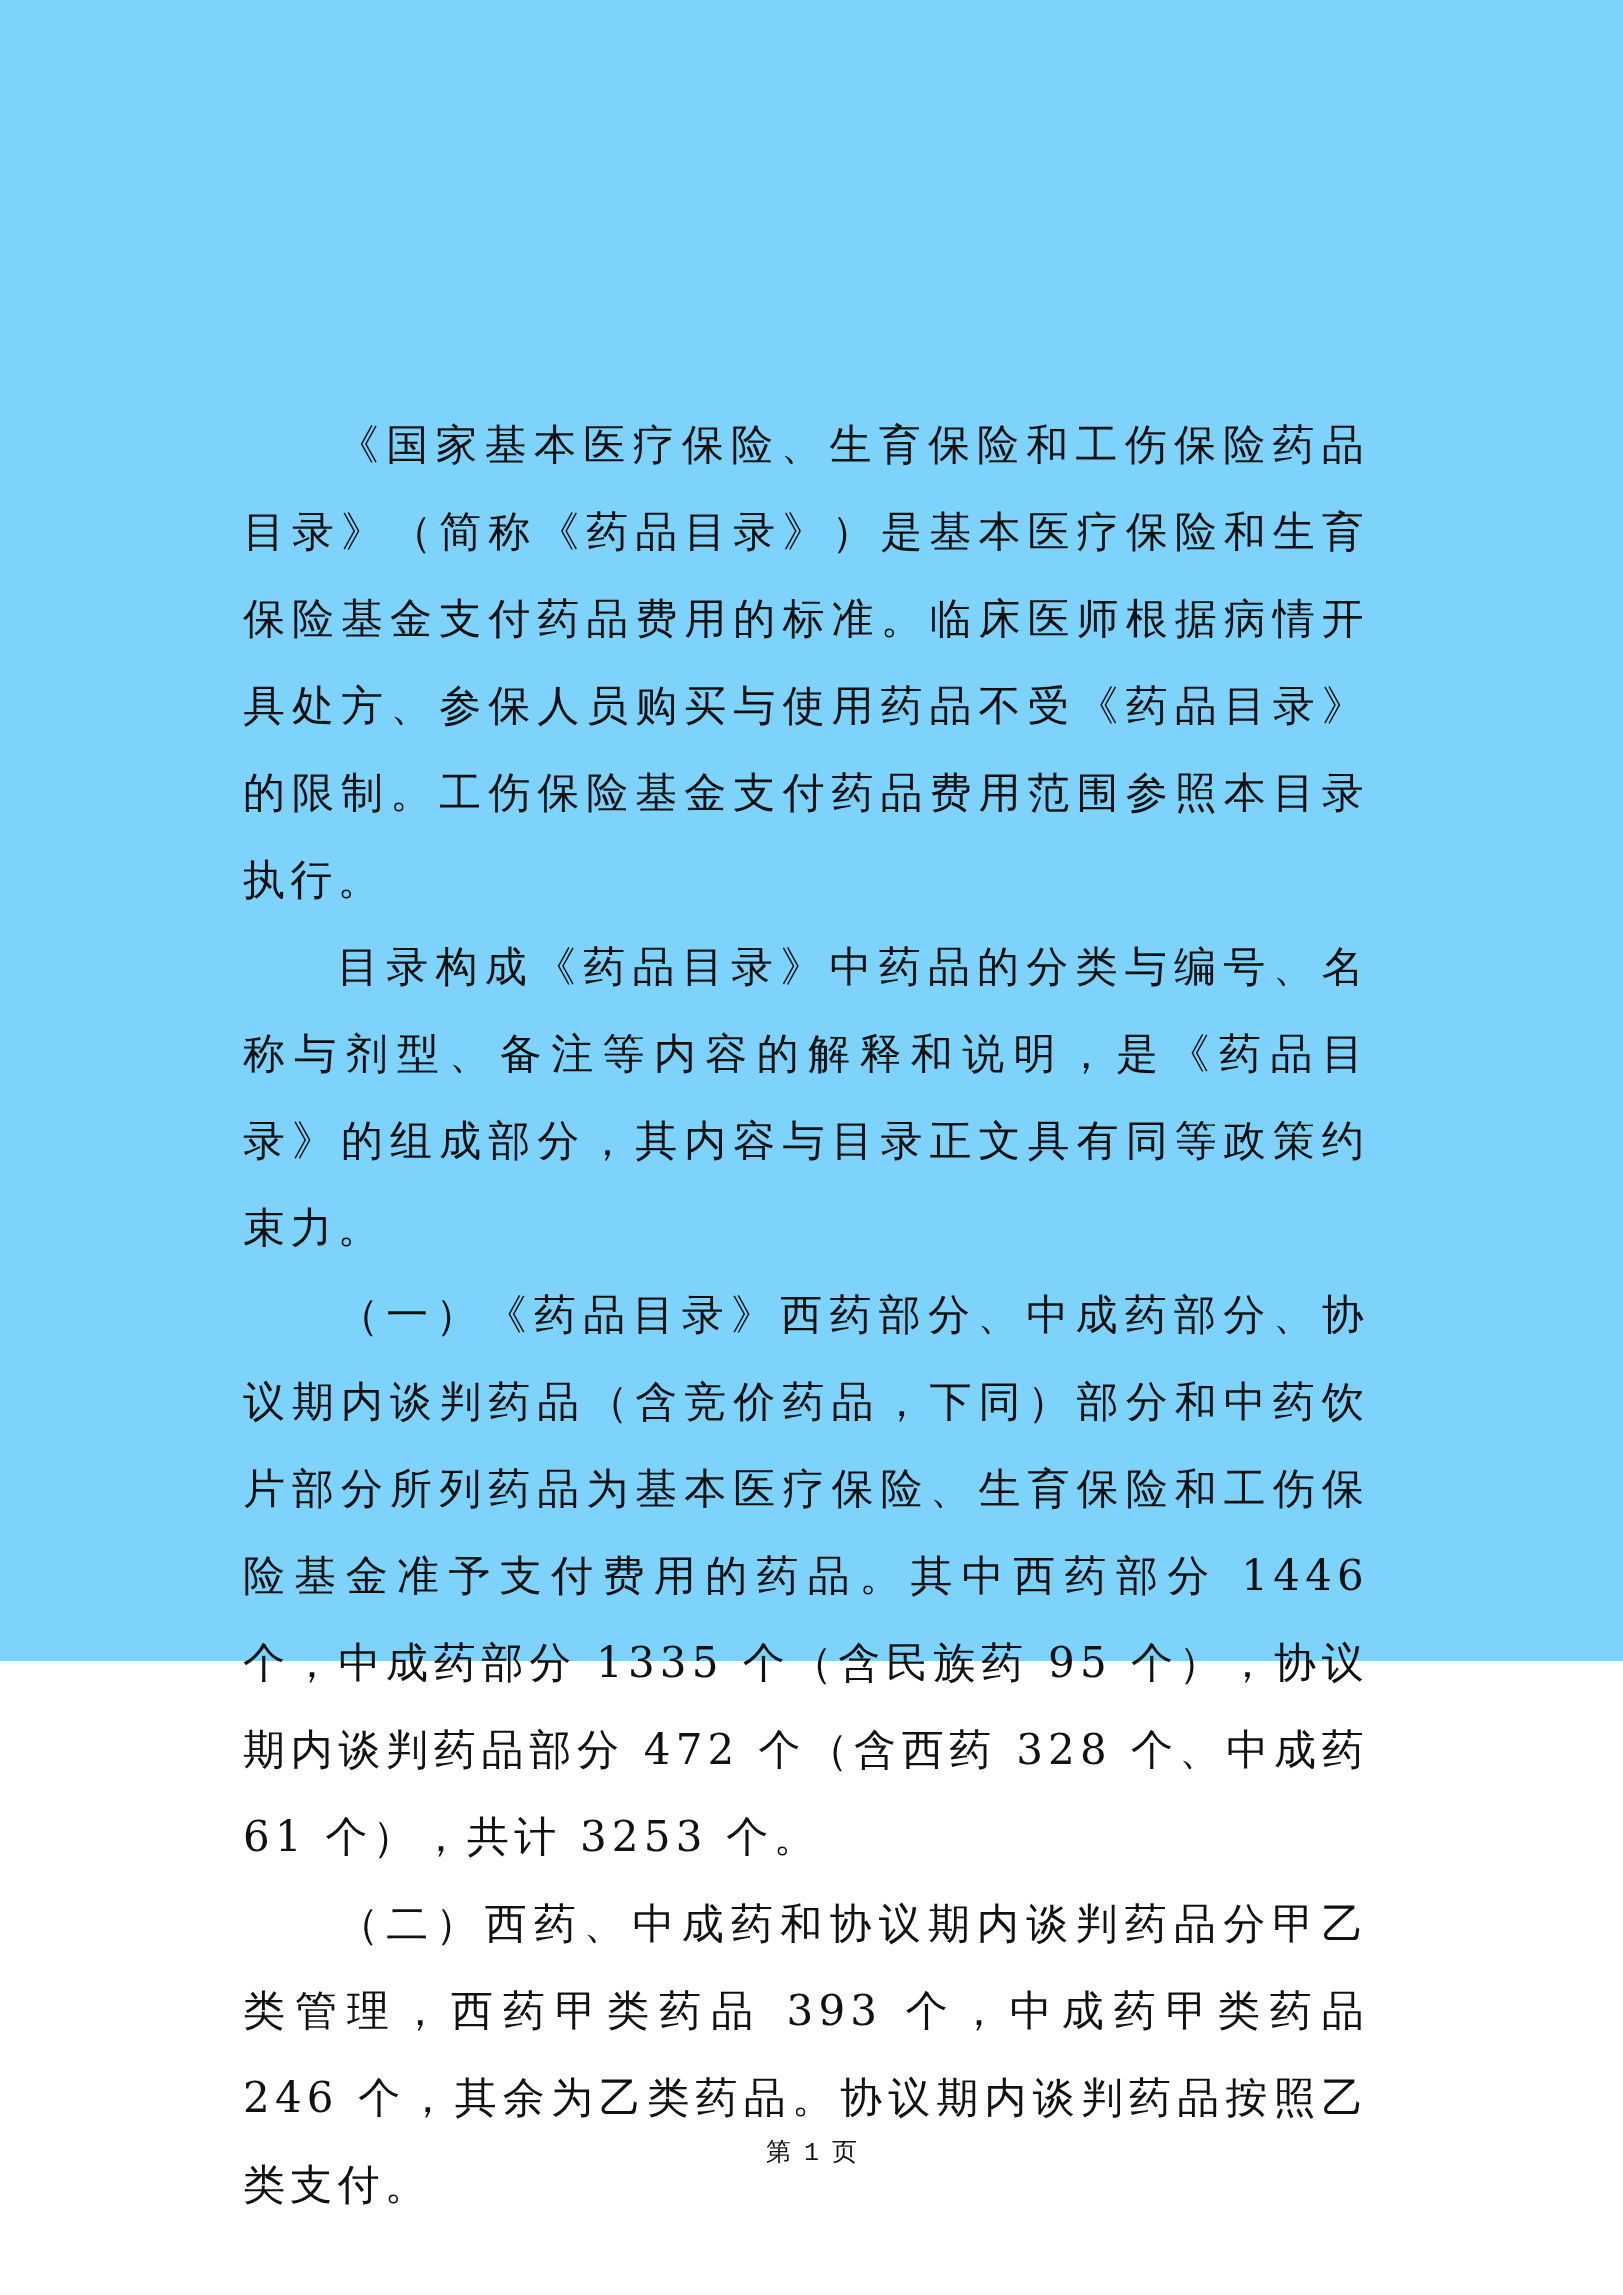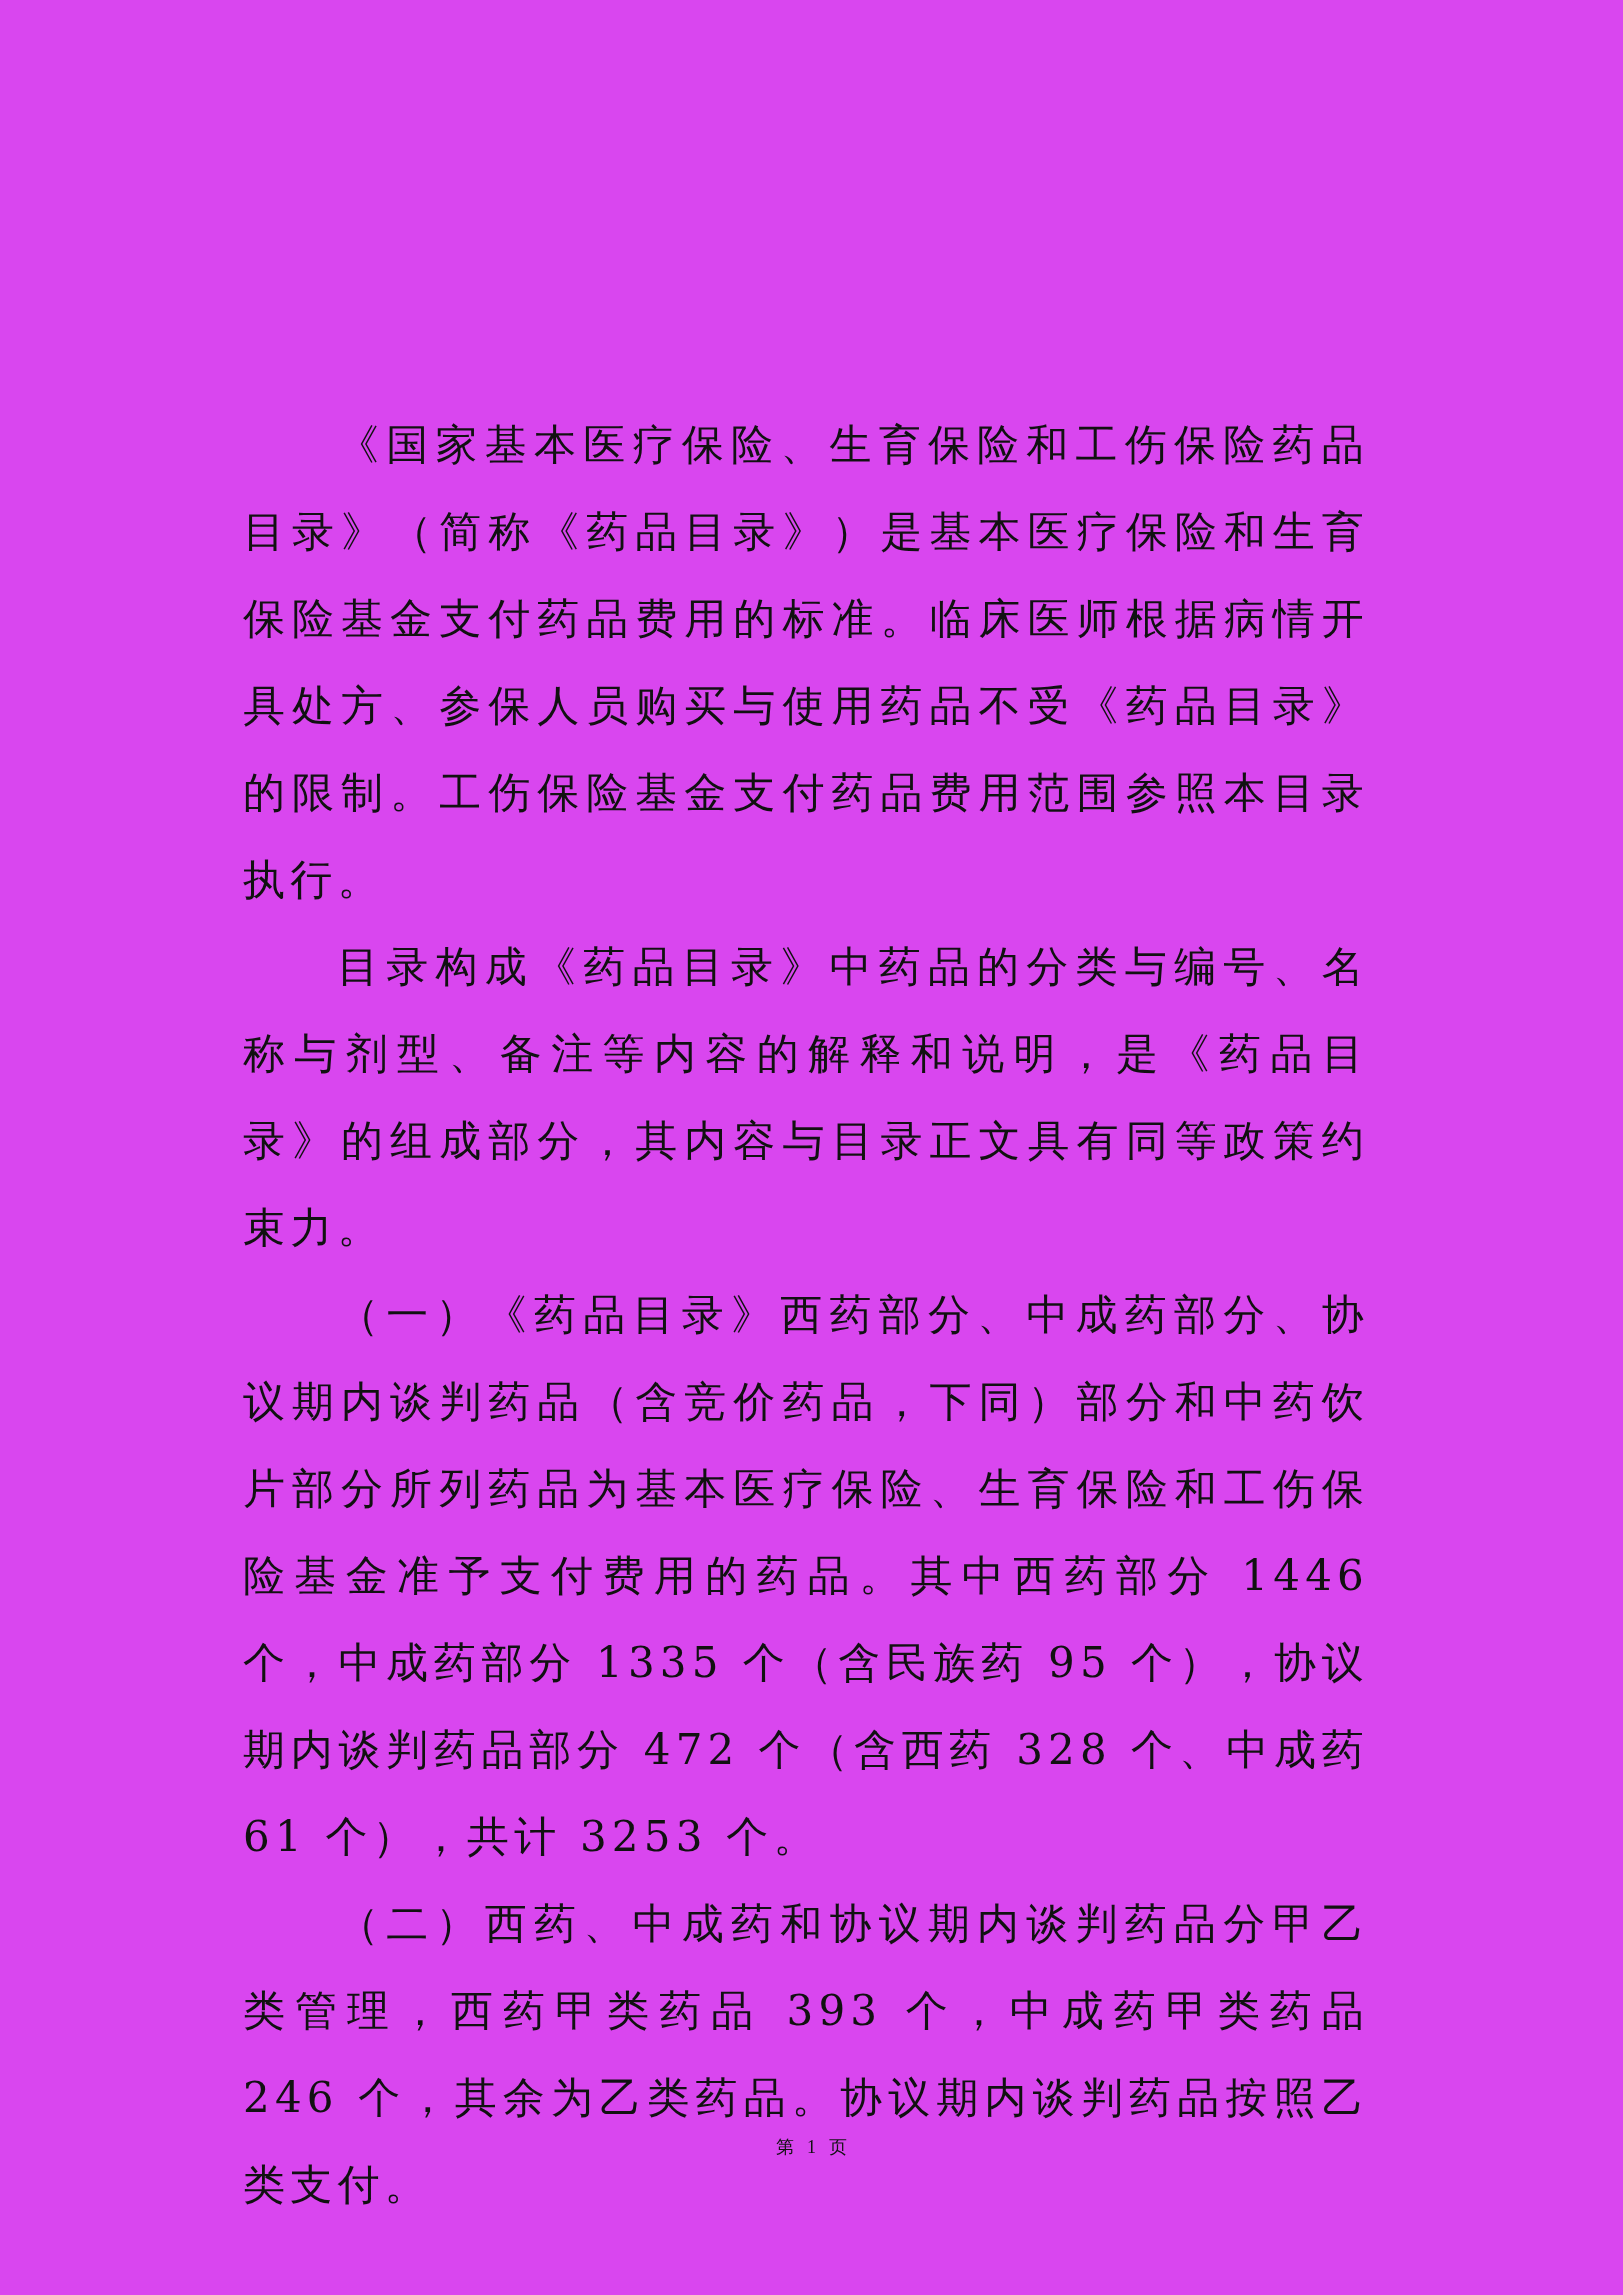--- a/index.html
+++ b/index.html
@@ -1,33 +1,33 @@
 <!DOCTYPE html>
 <html style="font-size:10.5px"><head>
 <meta charset="utf-8">
 <style>
   html, body { margin: 0; padding: 0; background: #ffffff; }
   body { width: 1623px; height: 2295px; position: relative; overflow: hidden; }
-  .page { position: absolute; left: 0; top: 0; width: 1623px; height: 2295px; background: #d946ef; }
+  .page { position: absolute; left: 0; top: 0; width: 1623px; height: 1661px; background: #7dd3fc; }
   .body-text {
     position: absolute; left: 243px; top: 401px; width: 1126px;
     font-family: "DejaVu Serif", "Liberation Serif", serif;
     font-size: 42px; line-height: 87px; color: #111111;
     letter-spacing: 5.2px; text-align: justify;
   }
   .para { margin: 0; text-indent: 94px; text-align: justify; text-align-last: left; }
   .heading {
     margin: 0; text-indent: 94px;
     font-family: "DejaVu Sans", "Liberation Sans", sans-serif;
     font-weight: bold; font-size: 42px; letter-spacing: 2.6px;
   }
   .footer {
     position: absolute; top: 2135px; left: 0; width: 1623px; text-align: center;
-    font-family: Liberation Serif, serif;
-    font-size: 18px; color: #111111; word-spacing: 11.8px;
+    font-family: Liberation Mono, monospace;
+    font-size: 25px; color: #111111; word-spacing: 11.8px;
   }
   .footer span { margin: 0 6.5px; }
 </style>
 </head>
 <body>
 
 <div class="page">
   <div class="body-text">
     <p class="para">《国家基本医疗保险、生育保险和工伤保险药品目录》（简称《药品目录》）是基本医疗保险和生育保险基金支付药品费用的标准。临床医师根据病情开具处方、参保人员购买与使用药品不受《药品目录》的限制。工伤保险基金支付药品费用范围参照本目录执行。</p>
     <p class="para">目录构成《药品目录》中药品的分类与编号、名称与剂型、备注等内容的解释和说明，是《药品目录》的组成部分，其内容与目录正文具有同等政策约束力。</p>

